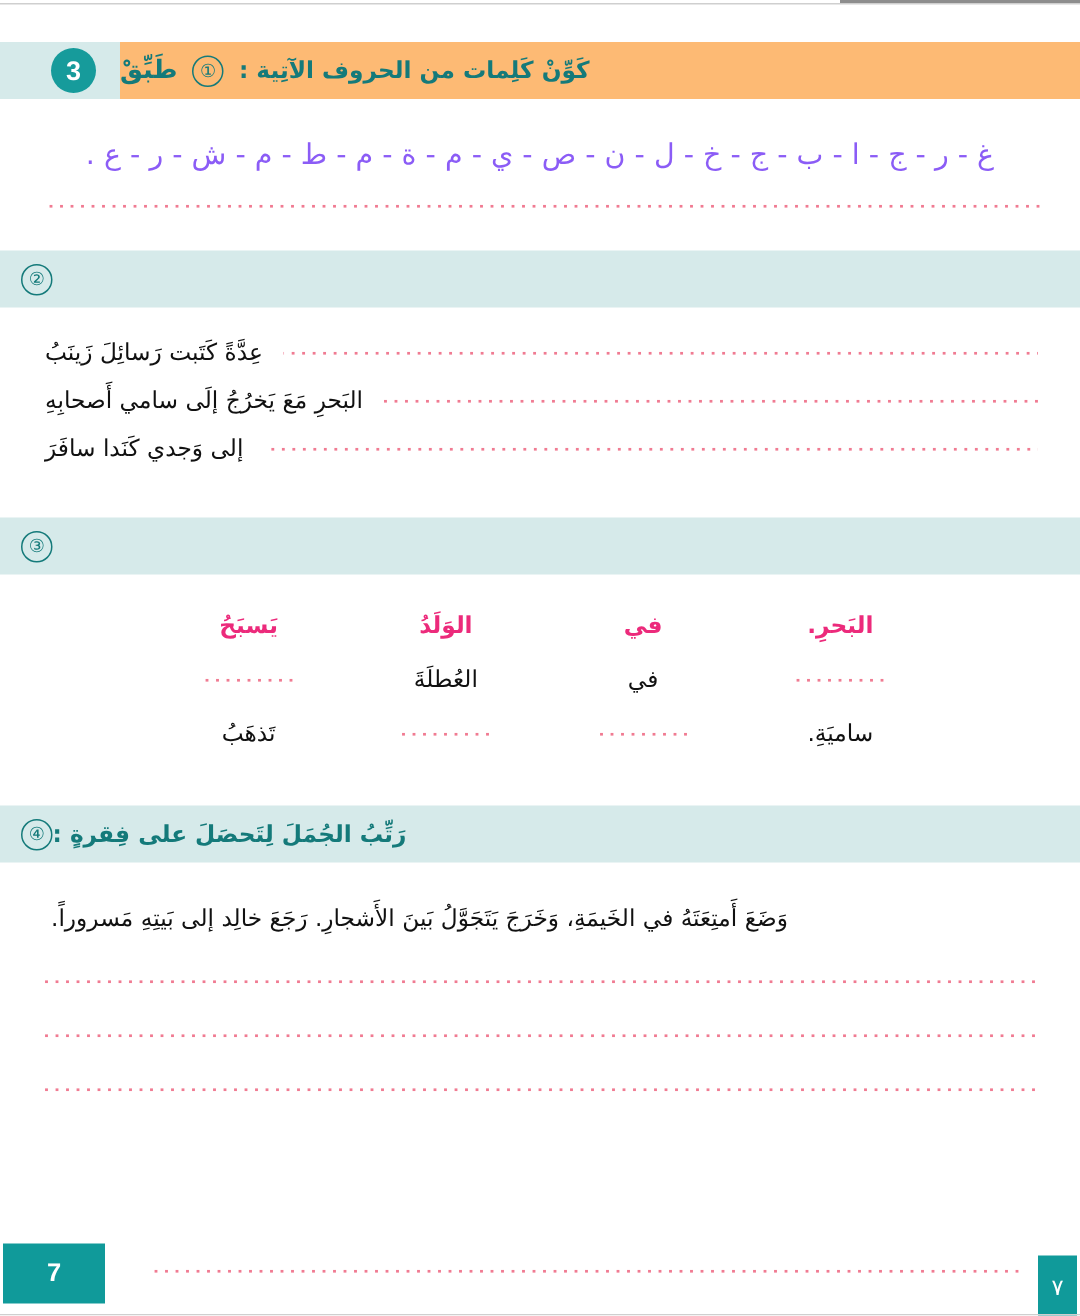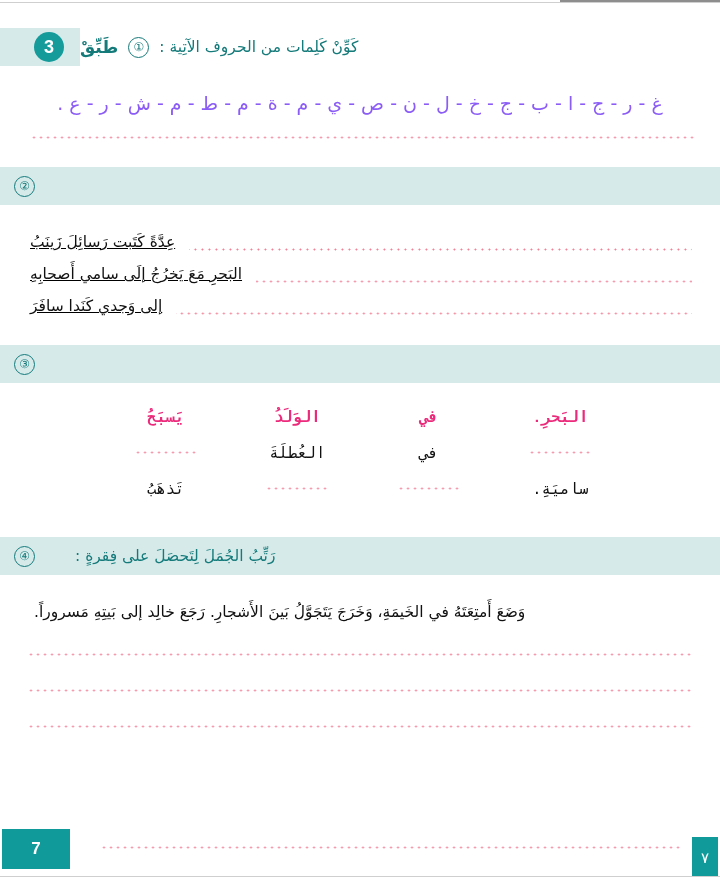--- a/index.html
+++ b/index.html
@@ -55,21 +55,21 @@
     
     padding-right: 0;
   }
 
   .band-inner {
     display: flex;
     flex-direction: row-reverse;
     align-items: center;
     flex: 1;
     height: 100%;
-    background: #ffffff;
+    background: #fdba74;
     padding-right: 14px;
     box-sizing: border-box;
     gap: 10px;
   }
 
   .unit-wrap {
     width: 62px;
     height: 38px;
     background: #d6eaea;
     display: flex;
@@ -113,20 +113,21 @@
     align-items: center;
     justify-content: center;
     font-family: "Liberation Sans", sans-serif;
     line-height: 1;
   }
 
   .q-text {
     color: #147a7a;
     font-size: 15.5px;
     white-space: nowrap;
+    font-weight: bold;
   }
 
   
   .dots {
     height: 2px;
     background-image: radial-gradient(circle, #f07b92 0.9px, rgba(0,0,0,0) 1.1px);
     background-size: 7px 3px;
     background-repeat: repeat-x;
     background-position: center;
   }
@@ -145,25 +146,24 @@
     height: 3px;
   }
 
   
   .ex2-rows {
     margin-top: 14px;
   }
   .ex2-row {
     display: flex;
     flex-direction: row-reverse;
-    align-items: flex-end;
+    align-items: center;
     margin: 0 28px 0 30px;
     height: 32px;
     gap: 14px;
-    text-decoration: underline;
   }
   .ex2-sent {
     font-size: 15.5px;
     color: #111111;
     white-space: nowrap;
     flex: none;
   }
   .ex2-blank {
     flex: 1;
     height: 3px;
@@ -180,21 +180,20 @@
     flex-direction: row-reverse;
     align-items: center;
     height: 36px;
   }
   .ex3-cell {
     flex: 1 1 0;
     text-align: center;
     font-size: 15.5px;
     color: #111111;
     white-space: nowrap;
-    font-family: Liberation Mono, monospace;
   }
   .ex3-row.example .ex3-cell {
     color: #ec2a7b;
     font-weight: bold;
   }
   .ex3-cell .cell-dots {
     display: inline-block;
     width: 62px;
     height: 3px;
     vertical-align: middle;
@@ -347,21 +346,21 @@
         <div class="ex3-cell"><span class="cell-dots"></span></div>
         <div class="ex3-cell">ساميَةِ.</div>
       </div>
 
     </div>
   </div>
 
   <div style="margin-top:30px;">
     <div class="band">
       <span class="q-num">④</span>
-      <span class="q-text" style="margin-right:10px;margin-left:40px;">رَتِّبُ الجُمَلَ لِتَحصَلَ على فِقرةٍ :</span>
+      <span class="q-text" style="margin-right:10px;">رَتِّبُ الجُمَلَ لِتَحصَلَ على فِقرةٍ :</span>
     </div>
 
     <div class="ex4-para">
       <div>وَضَعَ أَمتِعَتَهُ في الخَيمَةِ، وَخَرَجَ يَتَجَوَّلُ بَينَ الأَشجارِ. رَجَعَ خالِد إلى بَيتِهِ مَسروراً.</div>
     </div>
 
     <div class="ex4-lines">
       <div class="ex4-line dots"></div>
       <div class="ex4-gap"></div>
       <div class="ex4-line dots"></div>

